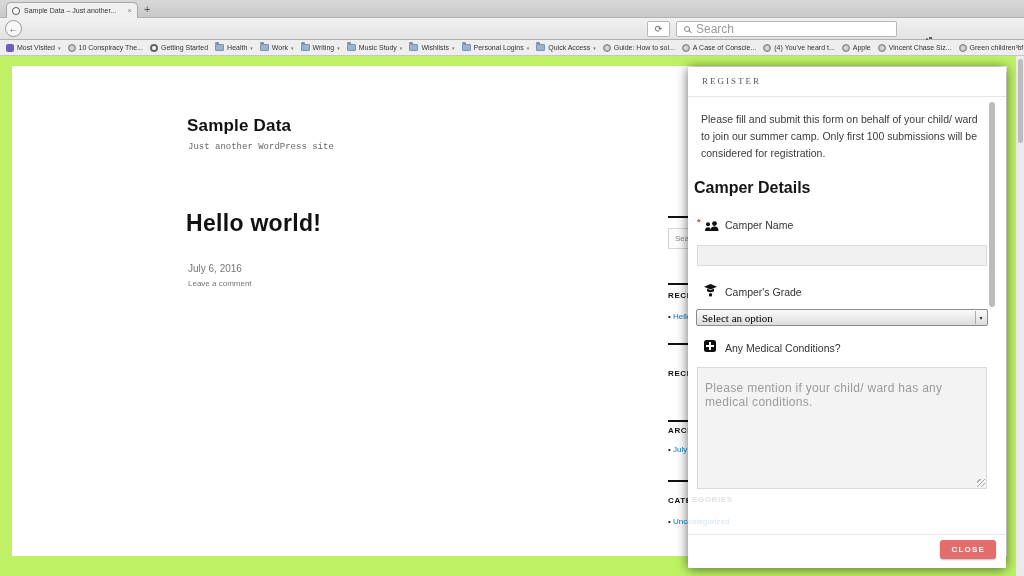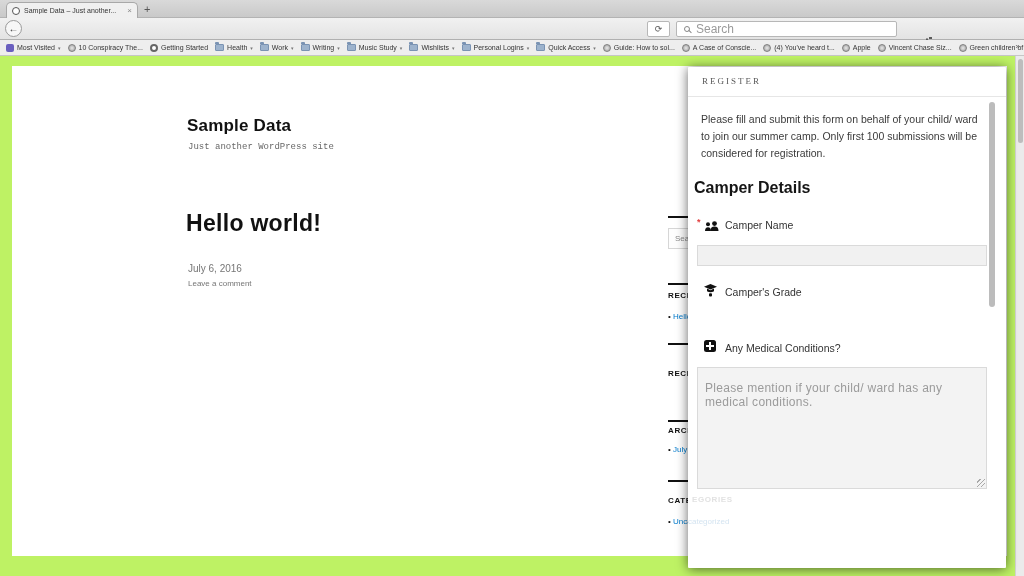--- a/index.html
+++ b/index.html
@@ -271,32 +271,39 @@
     </svg>
     <div class="m-label" style="left:37px; top:152px">Camper Name</div>
     <div class="m-input" style="top:178px"></div>
 
     <svg class="mico" style="left:16px; top:217px" width="13" height="13" viewBox="0 0 13 13">
       <polygon points="6.5,0 13,2.8 6.5,5.6 0,2.8" fill="#111"></polygon>
       <path d="M3 4.6 L3 7.2 Q6.5 9.4 10 7.2 L10 4.6 L6.5 6.2 Z" fill="#111"></path>
       <rect x="5" y="9.2" width="3" height="3.2" rx="1" fill="#111"></rect>
     </svg>
     <div class="m-label" style="left:37px; top:219px">Camper's Grade</div>
+    <div class="m-select">
+      <span class="val">Select an option</span>
+      <span class="btn">▾</span>
+    </div>
 
     <svg class="mico" style="left:16px; top:273px" width="12" height="12" viewBox="0 0 12 12">
       <rect x="0" y="0" width="12" height="12" rx="2.5" fill="#111"></rect>
       <rect x="5" y="2" width="2" height="8" fill="#fff"></rect>
       <rect x="2" y="5" width="8" height="2" fill="#fff"></rect>
     </svg>
     <div class="m-label" style="left:37px; top:275px">Any Medical Conditions?</div>
     <div class="m-textarea">
       <div class="m-ta-ph">Please mention if your child/ ward has any medical conditions.</div>
       <div class="rz"></div>
     </div>
 
     <div class="ghost1">EGORIES</div>
     <div class="ghost2">categorized</div>
 
     <div class="m-scroll"></div>
 
+    <div class="m-foot">
+      <div class="m-close">CLOSE</div>
+    </div>
   </div>
 
 </div>
 
 </body></html>

